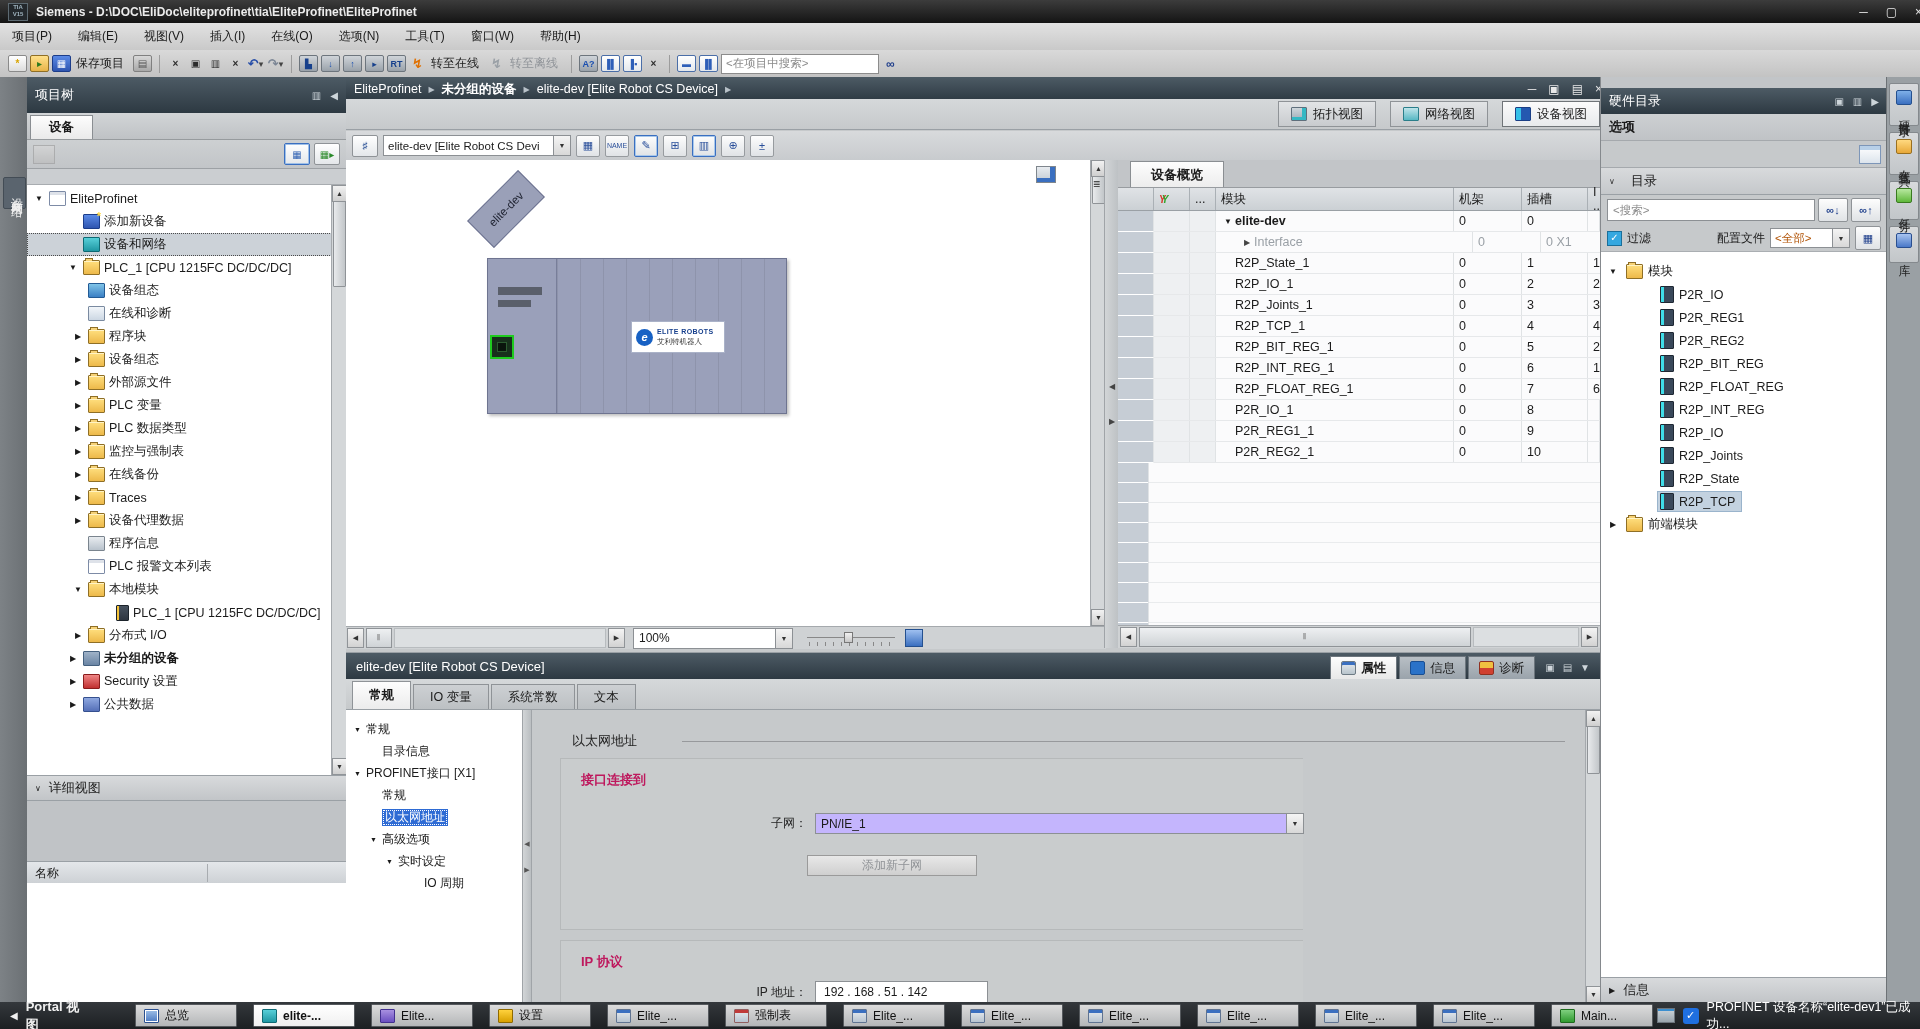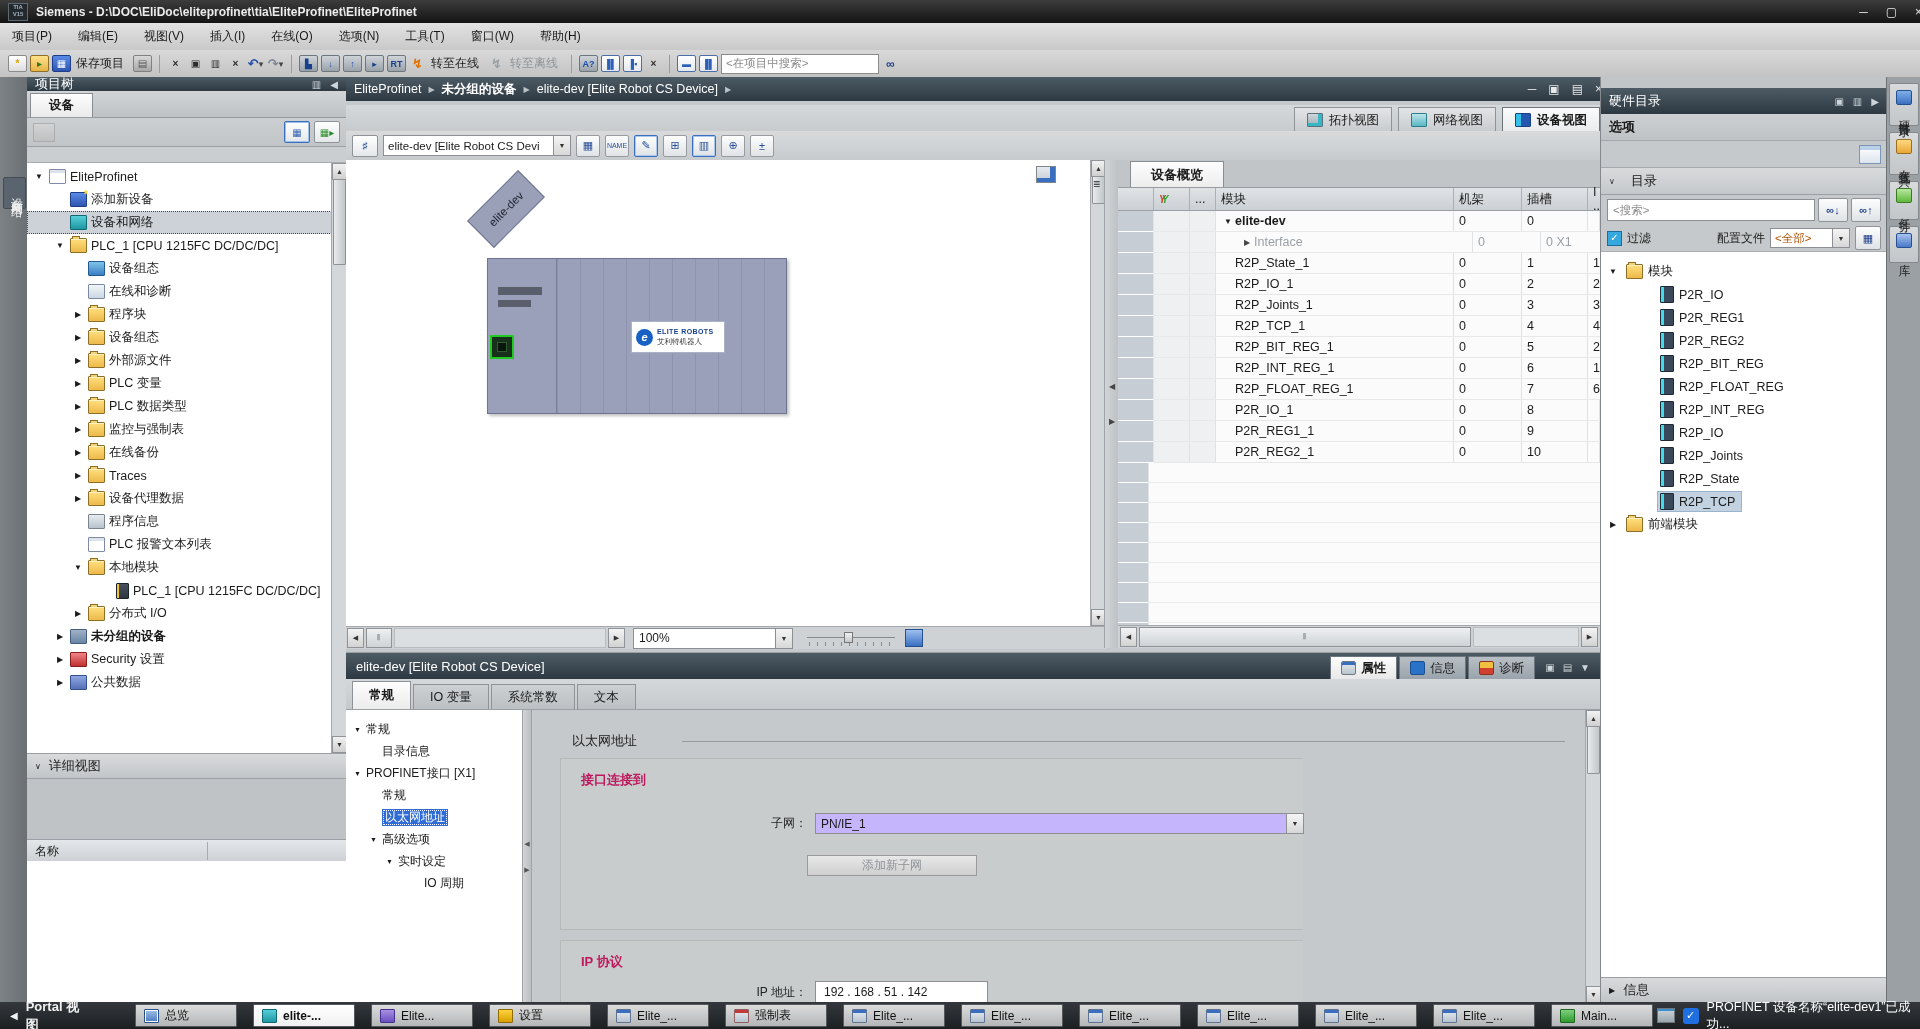--- a/index.html
+++ b/index.html
@@ -60,34 +60,34 @@
   .rs-tasks{background:linear-gradient(#b8e8a0,#5fb83a);border:1px solid #3a7a20}
   .rs-lib{background:linear-gradient(#a8c4f0,#4a78c8);border:1px solid #2a4f90}
 
   
   .dkhead{background:linear-gradient(#4d5b65,#2d3942);color:#fff;display:flex;align-items:center;
           padding:0 8px;font-size:13px;}
   .dkhead .hic{margin-left:auto;display:flex;gap:9px;font-size:10px;color:#cdd5da}
 
   
   .ptree{left:27px;top:77px;width:319px;height:925px;background:#c0c3c6;border-right:1px solid #85898d;display:flex;flex-direction:column;}
-  .ptree .dkhead{height:14px}
+  .ptree .dkhead{height:36px}
   .ptabrow{height:26px;background:linear-gradient(#d2d5d7,#bfc2c5);border-bottom:1px solid #979b9e;display:flex;align-items:flex-end;padding-left:3px;}
   .ptab{height:23px;padding:0 18px;background:linear-gradient(#fdfdfd,#eaeaea);border:1px solid #8a8e92;border-bottom:none;
         font-weight:bold;display:flex;align-items:center;font-size:12.5px;}
   .ptbar{height:28px;background:linear-gradient(#cdd0d2,#c2c5c8);border-bottom:1px solid #9da1a5;display:flex;align-items:center;padding:0 6px;gap:4px;}
   .pt-left{width:20px;height:17px;background:linear-gradient(#d8d8d8,#bcbcbc);border:1px solid #9a9a9a;opacity:.6}
   .ptbar .grow{flex:1}
   .ptbtn{width:24px;height:20px;display:flex;align-items:center;justify-content:center;border:1px solid #8f9397;border-radius:2px;background:linear-gradient(#fff,#e4e7ea);font-size:10px;color:#2a5db0}
   .ptbtn.on{border-color:#3a6fc0;box-shadow:0 0 0 1px #9fc0e8 inset}
   .pspacer{height:15px;background:#cbced1;border-bottom:1px solid #a8acb0}
   .treewrap{height:590px;background:#fff;position:relative;overflow:hidden;}
   .tree{position:absolute;left:0;top:2px;right:14px;}
   .titem{height:23px;display:flex;align-items:center;gap:4px;font-size:12.5px;white-space:nowrap;padding-right:4px;}
-  .lv0{padding-left:6px}.lv1{padding-left:27px}.lv2{padding-left:45px}.lv3{padding-left:73px}
+  .lv0{padding-left:6px}.lv1{padding-left:40px}.lv2{padding-left:45px}.lv3{padding-left:73px}
   .chev{flex:0 0 12px;text-align:center;font-size:8px;color:#1a1a1a}
   .cdown>.chev::before{content:"▼"} .cright>.chev::before{content:"▶"} .cnone>.chev{visibility:hidden}
   .seldot{background:#ccd2d8;outline:1px dotted #4a4a4a;outline-offset:-1px}
   .bold>.tlabel{font-weight:bold}
   .ic{display:inline-block;width:15px;height:13px;border-radius:1px;position:relative;flex:none}
   .f{background:linear-gradient(#ffdf7e,#edb94a);border:1px solid #8f6f26;box-shadow:inset 0 1px 0 #fff3c4}
   .f::before{content:"";position:absolute;top:-3px;left:1px;width:6px;height:2px;background:#f6d277;border:1px solid #8f6f26;border-bottom:none}
   .pg{background:#fff;border:1px solid #7d8ba6;box-shadow:inset 0 3px 0 rgba(125,139,166,.25)}
   .sq-blue{background:linear-gradient(#5b8ae6,#2e55b0);border:1px solid #1c3d8a}
   .sq-blue::after{content:"*";position:absolute;right:-2px;top:-5px;color:#ffd83d;font-weight:bold;font-size:11px}
@@ -113,25 +113,25 @@
   .dvwhite{position:absolute;left:0;right:0;top:82px;bottom:0;background:#fff;border-top:1px solid #fff}
 
   
   .center{left:346px;top:77px;width:1254px;height:925px;background:#c6c9cb;}
   .crumb{left:0;top:0;width:1254px;height:24px}
   .crumb .bc{display:flex;align-items:center;gap:7px;margin-right:7px}
   .bclab{color:#fff;font-size:12.5px}
   .bcb .bclab{font-weight:bold}
   .bcsep{color:#b9c2c9;font-size:8px}
   .crumb .winctl{gap:12px}
-  .viewrow{left:0;top:28px;width:1254px;height:30px;background:linear-gradient(#d5d8da,#c6c9cb);border-bottom:1px solid #9aa0a5;
-           display:flex;align-items:center;justify-content:flex-end;gap:6px;padding-right:4px;}
+  .viewrow{left:0;top:22px;width:1254px;height:30px;background:linear-gradient(#d5d8da,#c6c9cb);border-bottom:1px solid #9aa0a5;
+           display:flex;align-items:center;justify-content:flex-end;gap:14px;padding-right:4px;}
   .vbtn{height:24px;padding:0 12px;display:flex;align-items:center;gap:6px;border:1px solid #8f9397;
         background:linear-gradient(#e2e4e6,#c8cbce);font-size:12.5px;}
-  .vbtn.active{background:linear-gradient(#fbfbfb,#e8eaec);border-color:#6f7478;font-weight:bold}
+  .vbtn.active{background:linear-gradient(#fbfbfb,#e8eaec);border-color:#6f7478;font-weight:normal}
   .vbi{width:14px;height:12px;border-radius:1px}
   .vb-topo{background:linear-gradient(#cfd6db,#9fadb8);border:1px solid #5f6f7c;box-shadow:inset -4px -3px 0 #35b8c4}
   .vb-net{background:linear-gradient(#bfe4ea,#58b8c4);border:1px solid #2a7e8a}
   .vb-dev{background:linear-gradient(90deg,#35c0e8 0 5px,#2458b0 5px);border:1px solid #1a3f86}
   .devbar{left:0;top:54px;width:1254px;height:29px;background:linear-gradient(#d8dadc,#c8cbce);border-bottom:1px solid #9aa0a5;
           display:flex;align-items:center;gap:5px;padding:0 6px;}
   .dsel{width:186px;height:19px;background:#fff;border:1px solid #8c9094;display:flex;align-items:center;font-size:11.5px;}
   .dsel .txt{flex:1;padding:0 4px;white-space:nowrap;overflow:hidden}
   .drop{width:16px;height:100%;background:linear-gradient(#f4f4f4,#d8d8d8);border-left:1px solid #8c9094;
         display:flex;align-items:center;justify-content:center;font-size:7px;color:#333}

